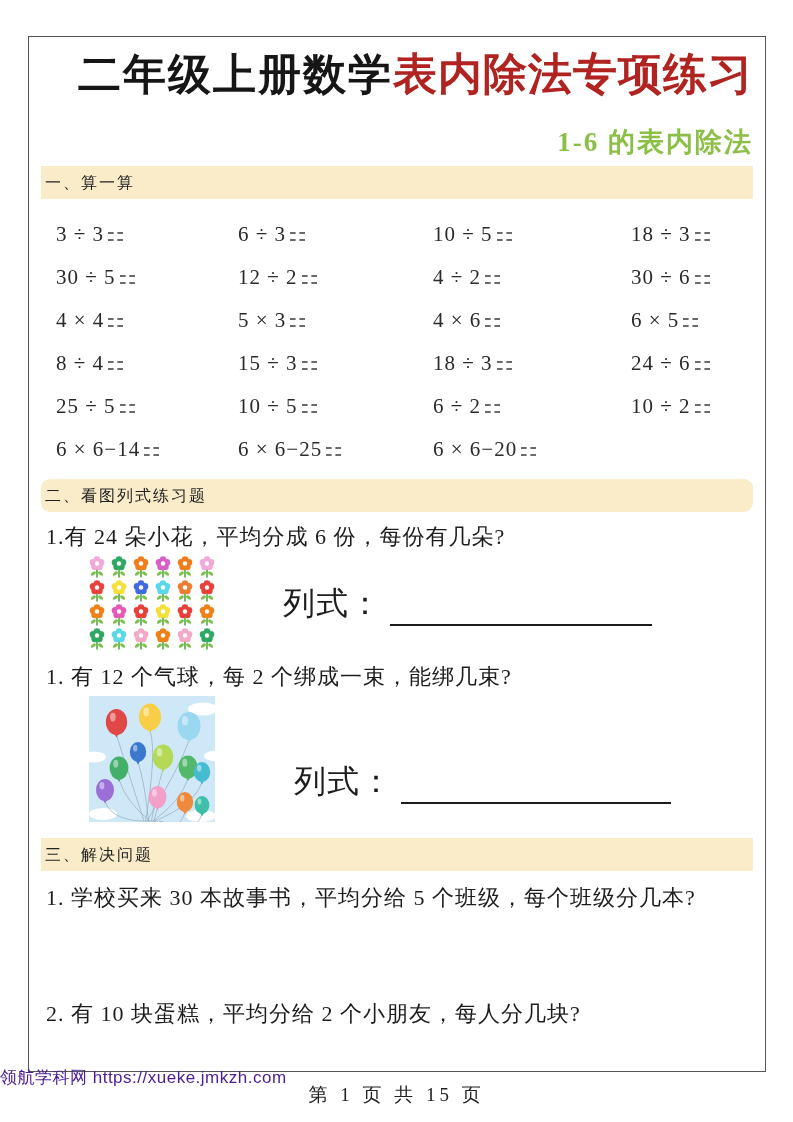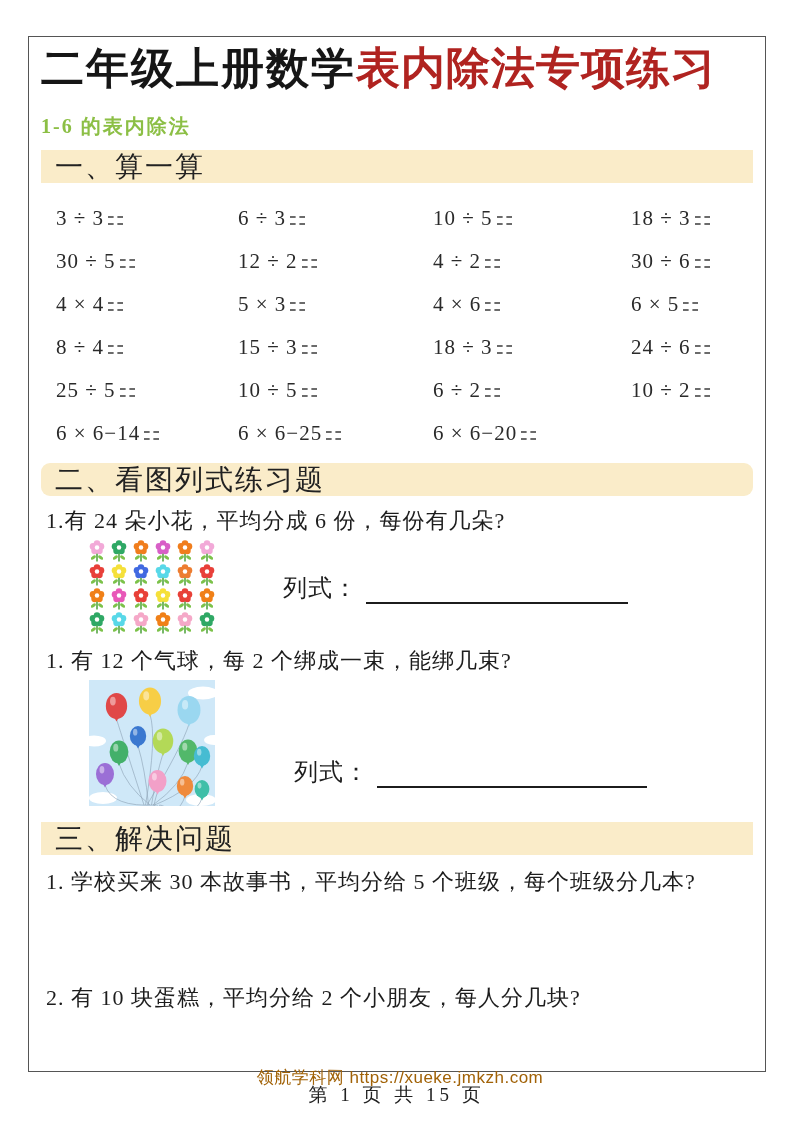--- a/index.html
+++ b/index.html
@@ -8,28 +8,28 @@
 
   .page {
     position:relative; width:793px; height:1122px; background:#ffffff;
     overflow:hidden;
   }
   .sheet {
     position:absolute; left:28px; top:36px; width:738px; height:1036px;
     border:1px solid #555; background:#ffffff; padding:0 12px; overflow:hidden;
   }
 
-  .title { text-align:left; margin-top:4px; line-height:56px; white-space:nowrap; }
+  .title { text-align:right; margin-top:10px; line-height:56px; white-space:nowrap; }
   .t-black { font-size:43px; font-weight:700; color:#161616; letter-spacing:2px; }
   .t-red   { font-size:44px; font-weight:900; color:#B02320; letter-spacing:1px; }
-  .subtitle { text-align:left; font-size:20px; font-weight:700; color:#8CBF45;
-              margin-top:2px; line-height:36px; letter-spacing:2px; }
-
-  .bar { background:#FAECC9; height:33px; line-height:33px; font-size:28px;
-         color:#222; padding-left:14px; letter-spacing:2px; }
+  .subtitle { text-align:right; font-size:27px; font-weight:700; color:#8CBF45;
+              margin-top:12px; line-height:36px; letter-spacing:2px; }
+
+  .bar { background:#FAECC9; height:33px; line-height:33px; font-size:16px;
+         color:#222; padding-left:4px; letter-spacing:2px; }
   .bar1 { margin-top:6px; }
   .bar2 { margin-top:8px;border-radius:9px; }
   .bar3 { margin-top:16px; }
 
   .probs { display:grid; grid-template-columns:182px 195px 198px 1fr;
            grid-auto-rows:43px; align-items:center;
            padding-left:15px; margin-top:14px; }
   .prob { font-size:21px; color:#2a2a2a; white-space:nowrap; }
   .prob .expr { letter-spacing:1px; }
   .eq { display:inline-block; width:15px; height:9px; margin-left:4px;
@@ -41,34 +41,34 @@
   .figrow { display:flex; align-items:center; }
   .flowrow { margin-top:4px; height:96px; }
   .flowers { width:132px; height:96px; margin-left:45px;
              display:grid; grid-template-columns:repeat(6,22px); grid-auto-rows:24px; }
   .flower-svg { width:22px; height:24px; display:block; }
 
   .balrow { margin-top:4px; height:126px; align-items:flex-end; }
   .balloons-box { width:126px; height:126px; margin-left:48px; }
   .balloons-box svg { width:126px; height:126px; display:block; }
 
-  .lieshi { font-size:24px; color:#1d1d1d; white-space:nowrap; letter-spacing:1px; }
+  .lieshi { font-size:32px; color:#1d1d1d; white-space:nowrap; letter-spacing:1px; }
   .lieshi-flowers { margin-left:65px; }
   .lieshi-balloons { margin-left:79px; margin-bottom:18px; }
   .uline { display:inline-block; height:1.1em; border-bottom:2px solid #1c1c1c;
            vertical-align:bottom; margin-left:8px; }
   .uline-1 { width:262px; }
   .uline-2 { width:270px; }
 
   .s3q1 { margin-top:12px; }
   .s3q2 { margin-top:86px; }
 
-  .wm { position:absolute; left:0; top:1066px; width:100%; text-align:center;
+  .wm { position:absolute; left:0; top:1066px; width:100%; 
         font-family:"Liberation Sans","DejaVu Sans",sans-serif;
-        font-size:17px; color:#a16207; letter-spacing:0.5px;padding-left:7px; }
+        font-size:17px; color:#4c1d95; letter-spacing:0.5px; }
   .pageno { position:absolute; left:0; top:1082px; width:100%; text-align:center;
             font-size:19px; color:#222; letter-spacing:4px; }
 </style>
 </head>
 <body>
 
 <svg width="0" height="0" style="position:absolute" aria-hidden="true">
   <defs>
     <symbol id="flower-sym" viewBox="0 0 24 28">
       <path d="M12 13 L12 25" stroke="#4FA33C" stroke-width="1.8" fill="none"></path>

